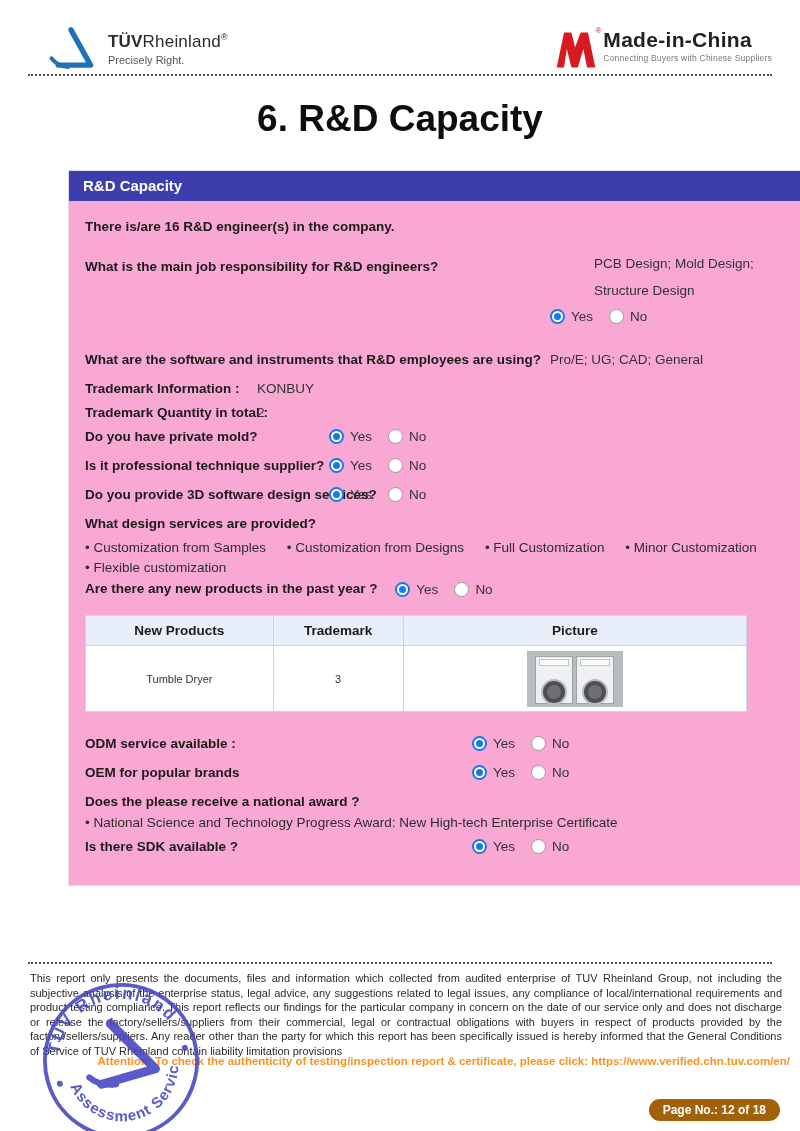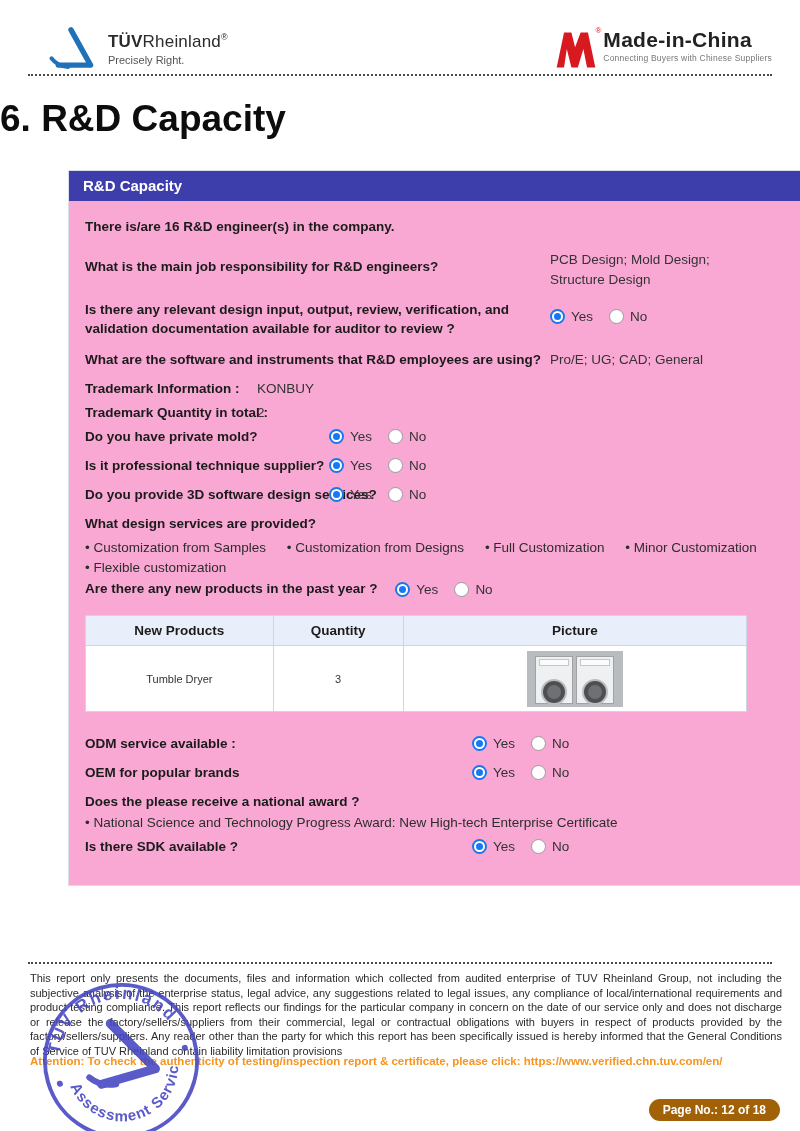--- a/index.html
+++ b/index.html
@@ -20,34 +20,34 @@
   .mic-mark { width:46px; height:42px; position:relative; }
   .mic-reg { position:absolute; top:-2px; right:-2px; font-size:8px; color:#d71920; }
   .mic-text { margin-left:4px; }
   .mic-brand { font-size:21px; font-weight:700; color:#222; letter-spacing:.3px; }
   .mic-tag { font-size:8.5px; color:#777; margin-top:1px; letter-spacing:.2px; }
   .dotline { position:absolute; left:28px; width:744px; border-top:2px dotted #4a4a4a; }
   .dot-top { top:74px; }
   .dot-bottom { top:962px; }
 
   
-  .page-title { position:absolute; top:98px; left:0; width:100%; 
+  .page-title { position:absolute; top:98px; left:0; width:100%; text-align:center;
     font-size:37px; font-weight:700; color:#0d0d0d; }
 
   
   .panel { position:absolute; left:68px; top:170px; width:800px; height:716px;
     background:#f9a8d4; border:1px solid #d9dee8; }
   .panel-hd { height:30px; background:#3d3dab; color:#fff; font-size:15px; font-weight:700;
     line-height:30px; padding-left:14px; }
   .panel-bd { padding:12px 16px 10px; font-size:13.5px; }
   .row { position:relative; }
   .q { font-weight:700; color:#1b1b1b; }
   .a { color:#333; font-weight:400; }
   .ans { position:absolute; left:465px; top:0; }
-  .ans-w { width:200px; line-height:20px; }
+  .ans-w { width:200px; line-height:27px;margin-left:44px; }
   .intro { margin:6px 0 16px; }
   .r-q1 { min-height:40px; margin-bottom:10px; }
   .r-q1 .q { display:inline-block; padding-top:9px; max-width:440px; }
   .r-q2 { min-height:40px; margin-bottom:12px; }
   .r-q2 .q { display:inline-block; max-width:452px; line-height:19px; }
   .r-q2 .ans { top:9px; }
   .r-q3 { margin-bottom:14px; }
   .kv { margin-bottom:9px; }
   .kv .val { position:absolute; left:172px; top:0; }
   .r-radio { margin-bottom:7px; height:22px; }
@@ -85,21 +85,21 @@
   .dryer .strip { height:7px; margin:2px 3px 0; background:#fafbfb; border:1px solid #c4c7c9; }
   .dryer .door { position:absolute; left:50%; top:24px; transform:translate(-50%,-2px);
     width:26px; height:26px; border-radius:50%; background:#4d4f52; border:2px solid #babdbf; }
   .dryer .door-in { position:absolute; left:50%; top:50%; transform:translate(-50%,-50%);
     width:14px; height:14px; border-radius:50%; background:#6e7073; }
 
   
   .disclaimer { position:absolute; left:30px; top:971px; width:752px; font-size:11px;
     line-height:14.6px; color:#2b2b2b; text-align:justify; }
   .attention { position:absolute; left:30px; top:1055px; width:760px; font-size:11.5px;
-    font-weight:700; color:#f7941d; }
+    font-weight:700; color:#f7941d;text-align:right; }
   .stamp { position:absolute; left:40px; top:980px; width:162px; height:162px;
     transform:rotate(-16deg); opacity:.88; }
   .badge { position:absolute; right:20px; top:1099px; background:#a16207; color:#fff;
     font-size:12px; font-weight:700; padding:4px 14px; border-radius:12px; }
 </style>
 </head>
 <body>
 
 <div class="page">
 
@@ -136,21 +136,20 @@
     <div class="panel-bd">
 
       <div class="row intro q">There is/are 16 R&amp;D engineer(s) in the company.</div>
 
       <div class="row r-q1">
         <span class="q">What is the main job responsibility for R&amp;D engineers?</span>
         <span class="ans ans-w a">PCB Design; Mold Design; Structure Design</span>
       </div>
 
       <div class="row r-q2">
-        <span class="q">Is there any relevant design input, output, review, verification, and validation documentation available for auditor to review ?</span>
         <span class="ans rg">
           <span class="radio checked">
               <span class="dot"></span>
             </span>
           <span class="rlbl">Yes</span>
           <span class="radio"></span>
           <span class="rlbl">No</span>
         </span>
       </div>
 
@@ -222,21 +221,21 @@
           <span class="rlbl">Yes</span>
           <span class="radio"></span>
           <span class="rlbl">No</span>
         </span>
       </div>
 
       <table class="np-table">
         <thead>
           <tr>
             <th class="c1">New Products</th>
-            <th class="c2">Quantity</th>
+            <th class="c2">Trademark</th>
             <th class="c3">Picture</th>
           </tr>
         </thead>
         <tbody>
           <tr>
             <td>Tumble Dryer</td>
             <td>3</td>
             <td>
               <div class="photo">
                 <div class="dryer">

